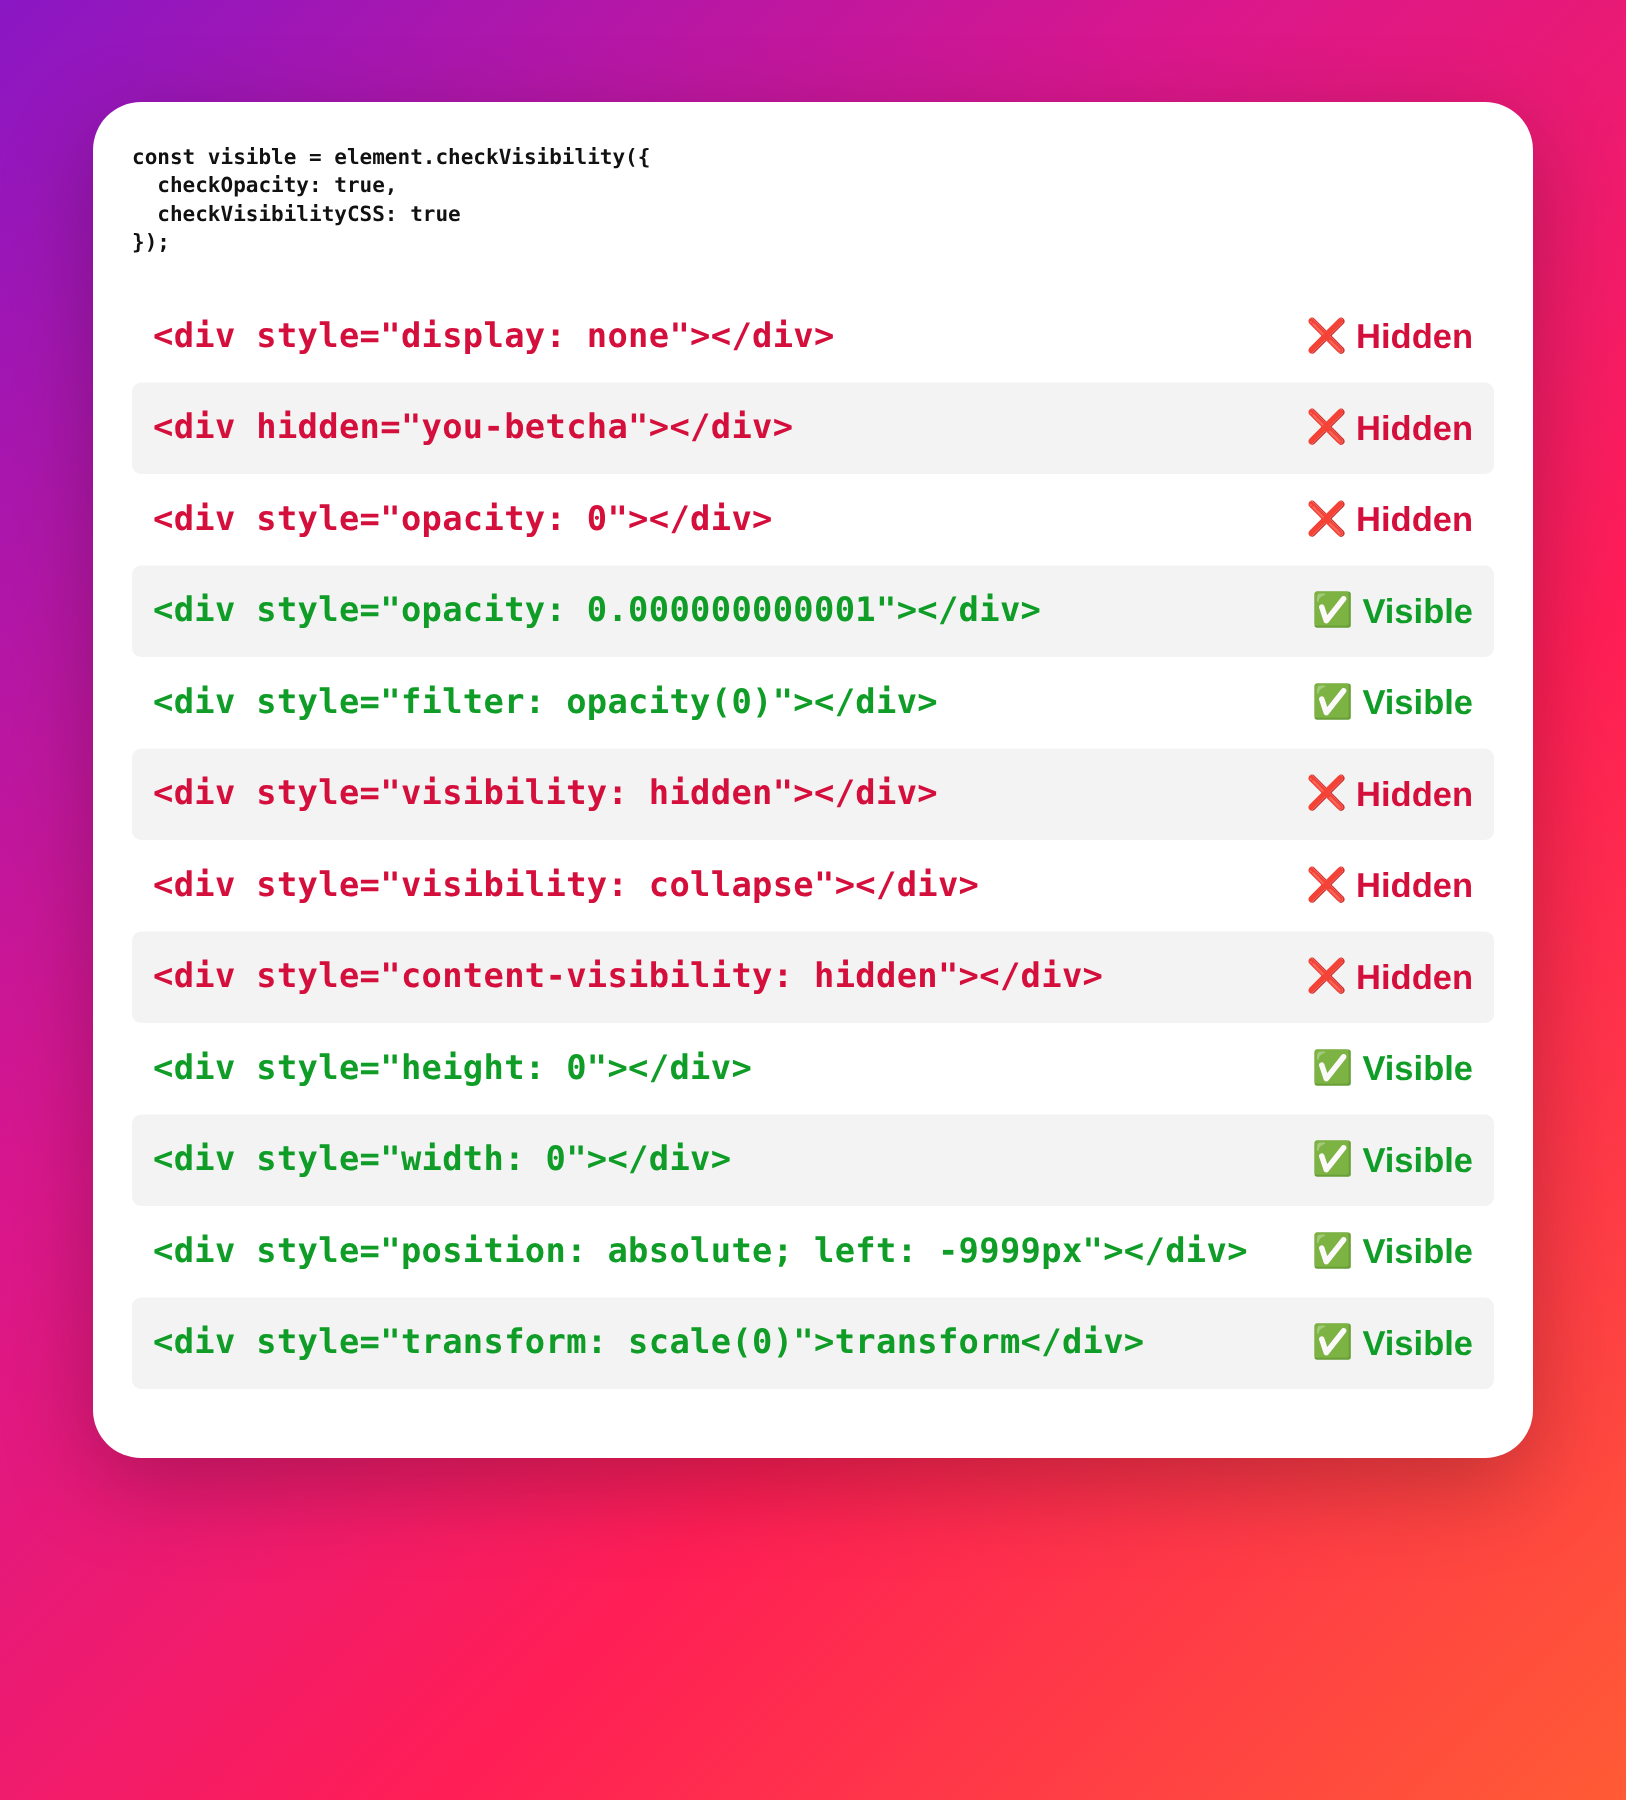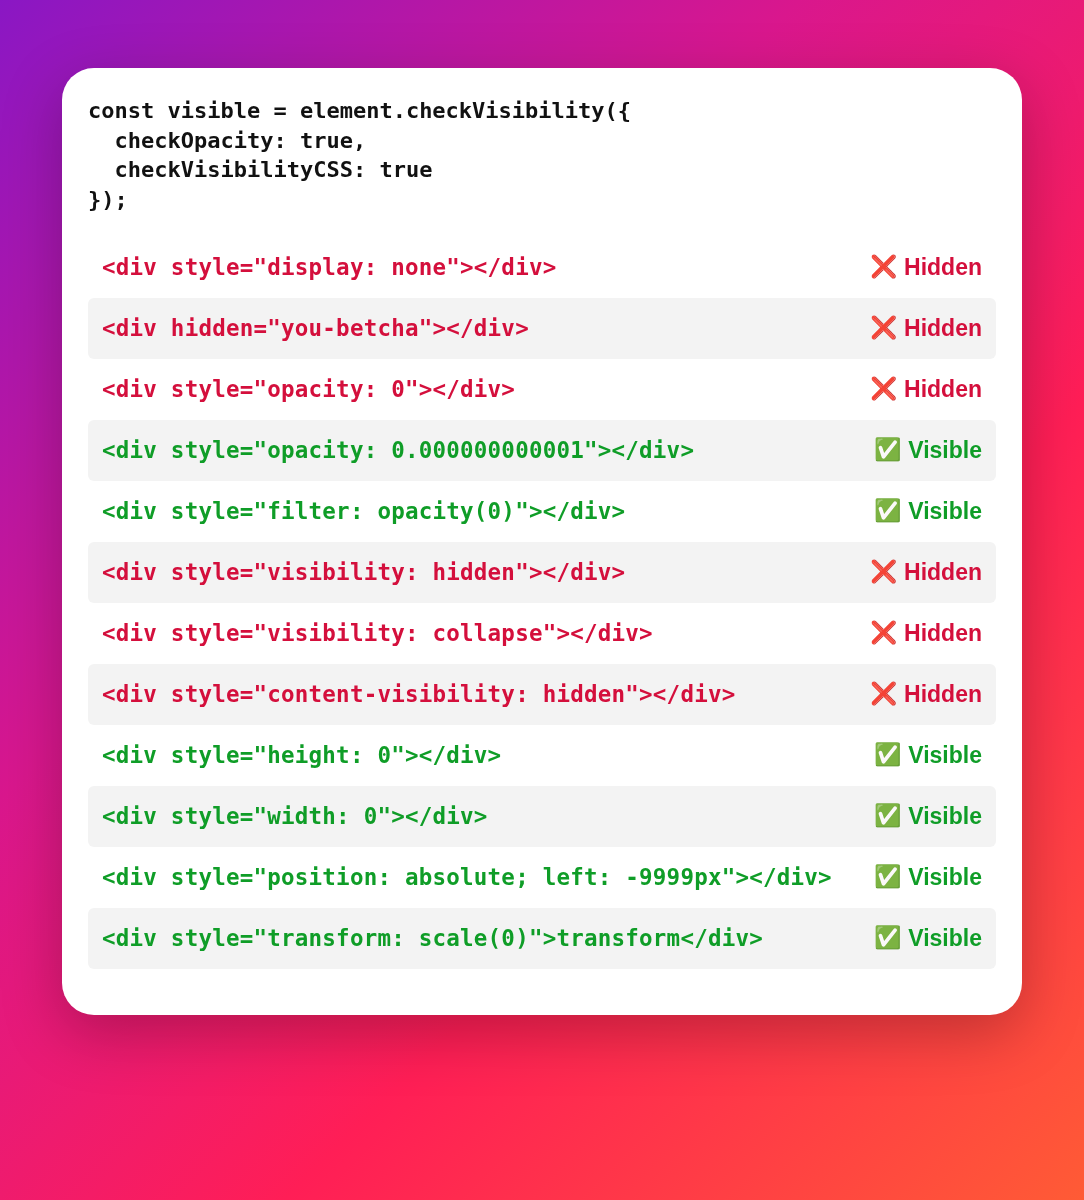--- a/index.html
+++ b/index.html
@@ -16,21 +16,21 @@
     left: 62px;
     top: 68px;
     width: 960px;
     background: #fff;
     border-radius: 32px;
     box-shadow: 0 18px 60px rgba(0,0,0,0.25);
     padding: 28px 26px 46px 26px;
   }
   .code-block {
     font-family: ui-monospace, SFMono-Regular, Menlo, Monaco, Consolas, monospace;
-    font-size: 22px;
+    font-size: 14px;
     font-weight: 700;
     line-height: 1.35;
     white-space: pre;
     color: #111;
     margin-bottom: 22px;
   }
   .rows {
     display: flex;
     flex-direction: column;
     gap: 0;

